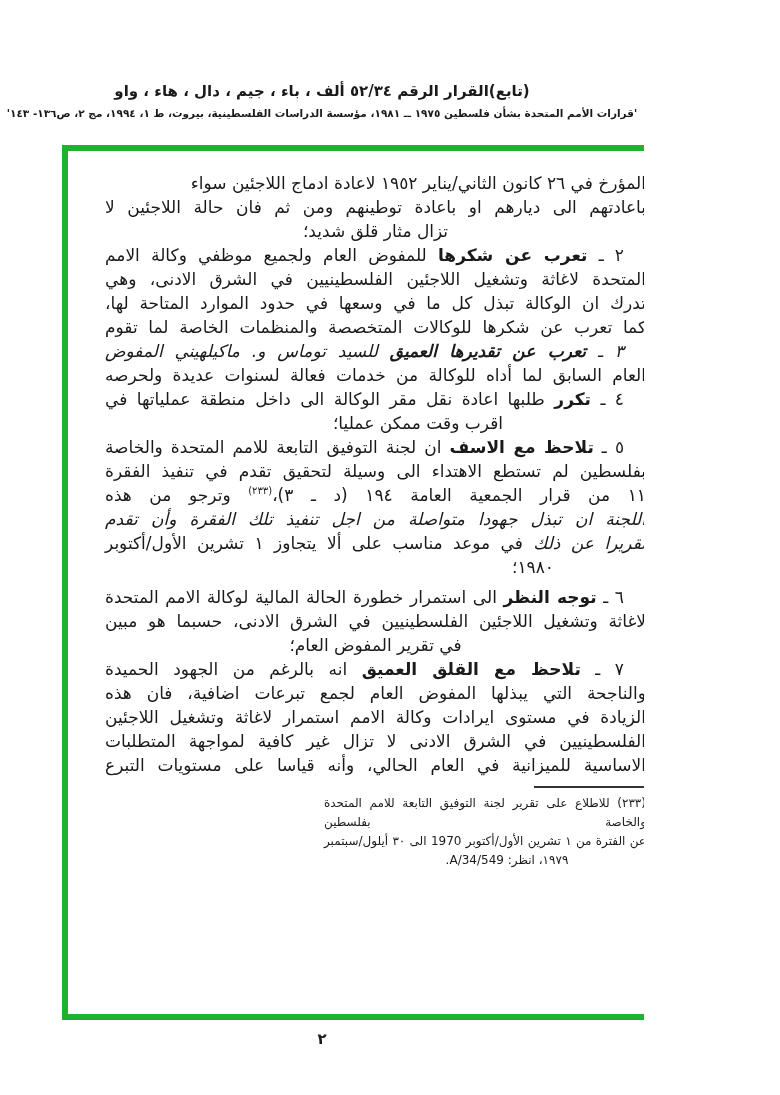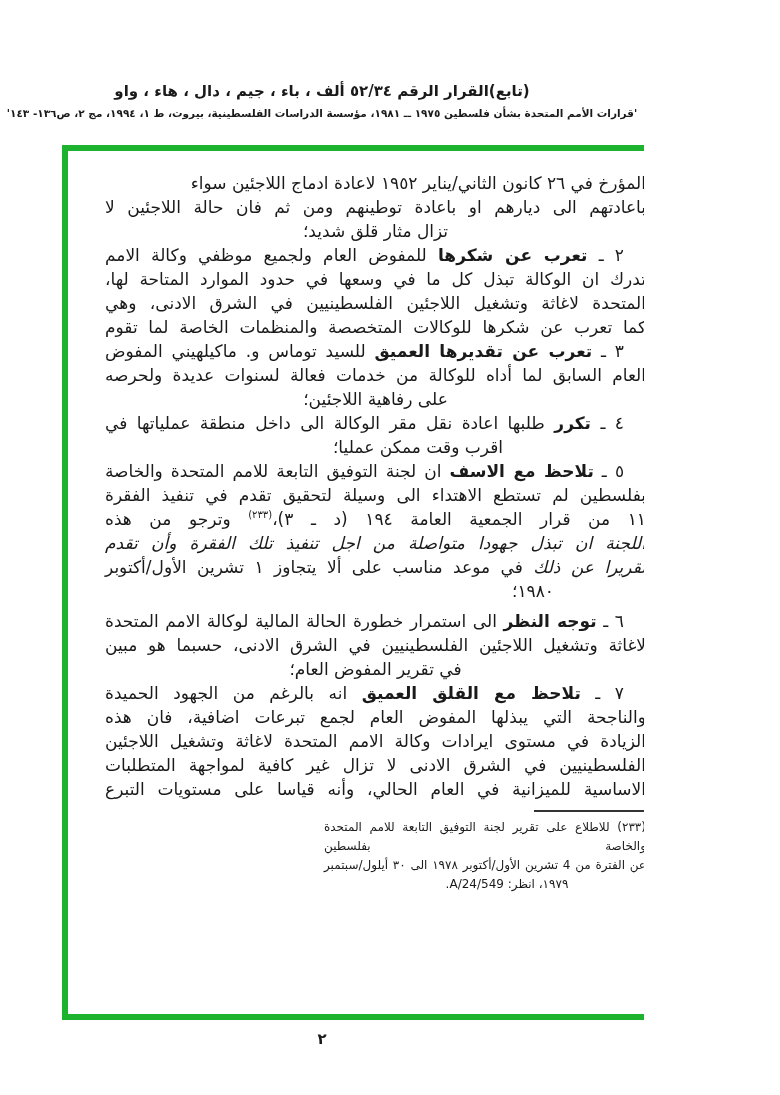--- a/index.html
+++ b/index.html
@@ -99,48 +99,47 @@
     <div class="doc-title" dir="rtl">(تابع)القرار الرقم ٥٢/٣٤ ألف ، باء ، جيم ، دال ، هاء ، واو</div>
     <div class="doc-source" dir="rtl">'قرارات الأمم المتحدة بشأن فلسطين ١٩٧٥ ــ ١٩٨١، مؤسسة الدراسات الفلسطينية، بيروت، ط ١، ١٩٩٤، مج ٢، ص١٣٦- ١٤٣'</div>
   </div>
 
   <div class="green-box" style="border-color: rgb(29, 179, 47);">
     <div class="body-text" id="body-lines">
         <div class="line l-right"><span>المؤرخ في ٢٦ كانون الثاني/يناير ١٩٥٢ لاعادة ادماج اللاجئين سواء</span></div>
         <div class="line l-justify"><span>باعادتهم الى ديارهم او باعادة توطينهم ومن ثم فان حالة اللاجئين لا</span></div>
         <div class="line l-left"><span>تزال مثار قلق شديد؛</span></div>
         <div class="line l-justify" style="margin-right: 22px;"><span>٢ ـ </span><span class="seg-b">تعرب عن شكرها</span><span> للمفوض العام ولجميع موظفي وكالة الامم</span></div>
+        <div class="line l-justify"><span>المتحدة لاغاثة وتشغيل اللاجئين الفلسطينيين في الشرق الادنى، وهي</span></div>
         <div class="line l-justify"><span>تدرك ان الوكالة تبذل كل ما في وسعها في حدود الموارد المتاحة لها،</span></div>
-        <div class="line l-justify"><span>المتحدة لاغاثة وتشغيل اللاجئين الفلسطينيين في الشرق الادنى، وهي</span></div>
         <div class="line l-justify"><span>كما تعرب عن شكرها للوكالات المتخصصة والمنظمات الخاصة لما تقوم</span></div>
-        <div class="line l-justify" style="margin-right: 22px;"><span>٣ ـ </span><span class="seg-b">تعرب عن تقديرها العميق</span><span> للسيد توماس و. ماكيلهيني المفوض</span></div>
+        <div class="line l-justify" style="margin-right: 22px; font-style: italic;"><span>٣ ـ </span><span class="seg-b">تعرب عن تقديرها العميق</span><span> للسيد توماس و. ماكيلهيني المفوض</span></div>
         <div class="line l-justify"><span>العام السابق لما أداه للوكالة من خدمات فعالة لسنوات عديدة ولحرصه</span></div>
-        <div class="line l-left"><span>على رفاهية اللاجئين؛</span></div>
         <div class="line l-justify" style="margin-right: 22px;"><span>٤ ـ </span><span class="seg-b">تكرر</span><span> طلبها اعادة نقل مقر الوكالة الى داخل منطقة عملياتها في</span></div>
         <div class="line l-left" style="margin-left: 85px;"><span>اقرب وقت ممكن عمليا؛</span></div>
         <div class="line l-justify" style="margin-right: 22px;"><span>٥ ـ </span><span class="seg-b">تلاحظ مع الاسف</span><span> ان لجنة التوفيق التابعة للامم المتحدة والخاصة</span></div>
         <div class="line l-justify"><span>بفلسطين لم تستطع الاهتداء الى وسيلة لتحقيق تقدم في تنفيذ الفقرة</span></div>
         <div class="line l-justify"><span>١١ من قرار الجمعية العامة ١٩٤ (د ـ ٣)،</span><span class="seg-sup">(٢٣٣)</span><span> وترجو من هذه</span></div>
         <div class="line l-justify"><span class="seg-i">اللجنة ان تبذل جهودا متواصلة من اجل تنفيذ تلك الفقرة وأن تقدم</span></div>
         <div class="line l-justify"><span class="seg-i">تقريرا عن ذلك</span><span> في موعد مناسب على ألا يتجاوز ١ تشرين الأول/أكتوبر</span></div>
         <div class="line l-left" style="margin-left: 315px;"><span>١٩٨٠؛</span></div>
         <div class="line l-justify" style="margin-right: 22px; margin-top: 6px;"><span>٦ ـ </span><span class="seg-b">توجه النظر</span><span> الى استمرار خطورة الحالة المالية لوكالة الامم المتحدة</span></div>
         <div class="line l-justify"><span>لاغاثة وتشغيل اللاجئين الفلسطينيين في الشرق الادنى، حسبما هو مبين</span></div>
         <div class="line l-left"><span>في تقرير المفوض العام؛</span></div>
         <div class="line l-justify" style="margin-right: 22px;"><span>٧ ـ </span><span class="seg-b">تلاحظ مع القلق العميق</span><span> انه بالرغم من الجهود الحميدة</span></div>
         <div class="line l-justify"><span>والناجحة التي يبذلها المفوض العام لجمع تبرعات اضافية، فان هذه</span></div>
-        <div class="line l-justify"><span>الزيادة في مستوى ايرادات وكالة الامم المتحدة لاغاثة وتشغيل اللاجئين</span></div>
+        <div class="line l-justify"><span>الزيادة في مستوى ايرادات وكالة الامم استمرار لاغاثة وتشغيل اللاجئين</span></div>
         <div class="line l-justify"><span>الفلسطينيين في الشرق الادنى لا تزال غير كافية لمواجهة المتطلبات</span></div>
         <div class="line l-justify"><span>الاساسية للميزانية في العام الحالي، وأنه قياسا على مستويات التبرع</span></div>
       </div>
 
     <div class="footnote-sep"></div>
 
     <div class="footnote" id="footnote-lines">
         <div class="fline l-justify"><span>(٢٣٣) للاطلاع على تقرير لجنة التوفيق التابعة للامم المتحدة والخاصة بفلسطين</span></div>
-        <div class="fline l-justify"><span>عن الفترة من 4 تشرين الأول/أكتوبر ١٩٧٨ الى ٣٠ أيلول/سبتمبر</span></div>
-        <div class="fline l-left" style="margin-left: 80px;"><span>١٩٧٩، انظر: A/24/549.</span></div>
+        <div class="fline l-justify"><span>عن الفترة من ١ تشرين الأول/أكتوبر 1970 الى ٣٠ أيلول/سبتمبر</span></div>
+        <div class="fline l-left" style="margin-left: 80px;"><span>١٩٧٩، انظر: A/34/549.</span></div>
       </div>
   </div>
 
   <div class="page-number">٢</div>
 
 </div>
 
 </body></html>

